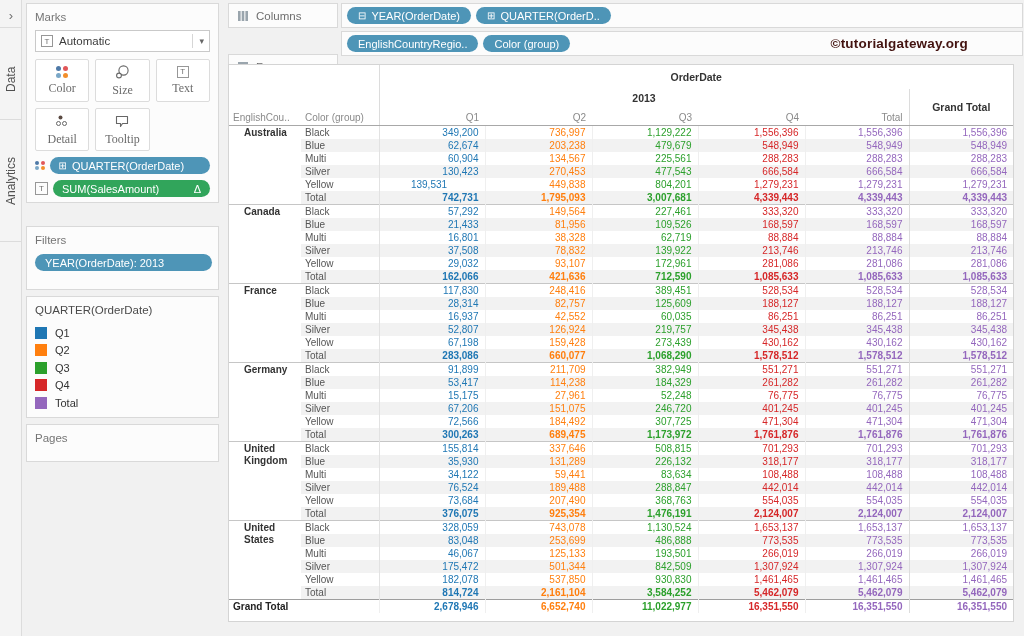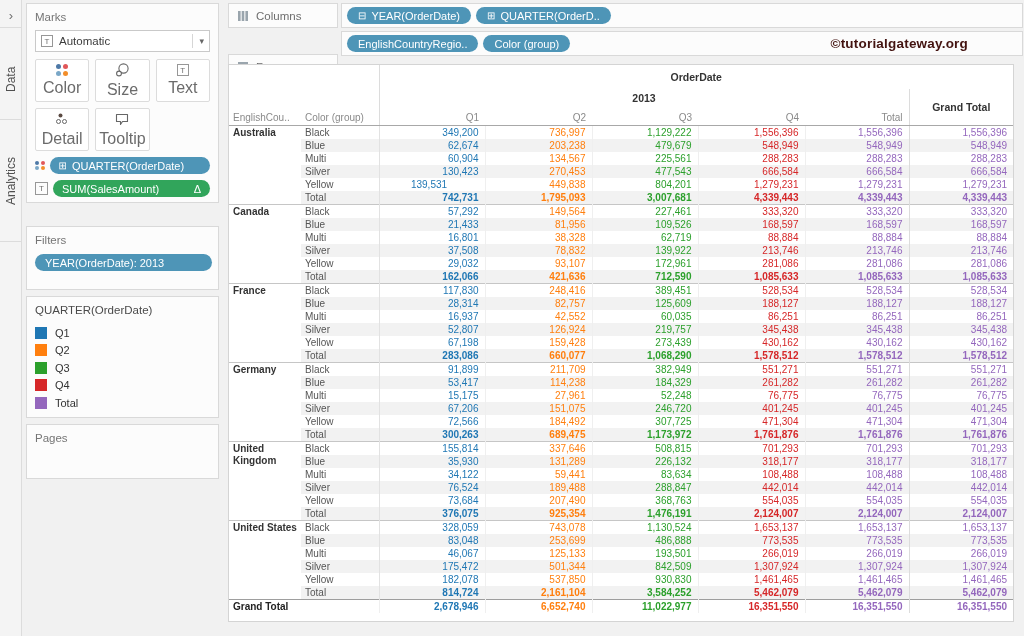--- a/index.html
+++ b/index.html
@@ -14,30 +14,30 @@
   .vtab-analytics { top:122px; height:118px; }
   .tabstrip .sep1 { position:absolute; top:119px; left:0; width:22px; border-top:1px solid #dcdcdc; }
   .tabstrip .sep2 { position:absolute; top:241px; left:0; width:22px; border-top:1px solid #dcdcdc; }
 
   
   .card { position:absolute; background:#fcfcfc; border:1px solid #d9d9d9; }
   .card-title { font-size:11.5px; color:#757575; }
   .marks-card { left:26px; top:3px; width:193px; height:200px; padding:7px 8px; }
   .filters-card { left:26px; top:226px; width:193px; height:64px; padding:7px 8px; }
   .legend-card { left:26px; top:296px; width:193px; height:122px; padding:7px 8px; }
-  .pages-card { left:26px; top:424px; width:193px; height:55px; padding:7px 8px; }
+  .pages-card { left:26px; top:424px; width:193px; height:38px; padding:7px 8px; }
 
   .dropdown { margin-top:7px; height:22px; border:1px solid #c9c9c9; background:#fff; display:flex; align-items:center; padding:0 5px; cursor:pointer; }
   .tbox { width:12px; height:12px; border:1px solid #979797; color:#6e6e6e; font-size:8px; display:flex; align-items:center; justify-content:center; flex:0 0 auto; }
   .dropdown .dlabel { margin-left:6px; font-size:11.5px; color:#3c3c3c; }
   .dropdown .caret { margin-left:auto; border-left:1px solid #d6d6d6; padding-left:6px; height:14px; display:flex; align-items:center; color:#666; font-size:9px; }
 
   .mark-btns { margin-top:7px; display:grid; grid-template-columns:repeat(3,1fr); gap:6px; }
   .mbtn { height:43px; background:#fff; border:1px solid #dcdcdc; border-radius:2px; display:flex; flex-direction:column; align-items:center; justify-content:center; gap:3px; cursor:pointer; }
-  .mbtn .mlabel { font-size:16px; color:#6b6b6b; }
+  .mbtn .mlabel { font-size:12px; color:#6b6b6b;font-family:Liberation Serif, serif; }
   .dots4 { display:grid; grid-template-columns:5px 5px; gap:2px; }
   .dots4 i { width:5px; height:5px; border-radius:50%; display:block; }
 
   .pill-row { margin-top:6px; display:flex; align-items:center; gap:5px; }
   .pill { height:17px; border-radius:9px; color:#fff; font-size:11px; display:inline-flex; align-items:center; white-space:nowrap; cursor:pointer; }
   .pill-dim { background:#4e95b7; }
   .pill-meas { background:#31a55b; }
   .marks-pill { flex:1; padding:0 9px; }
   .marks-pill .glyph { margin-right:5px; font-size:10px; }
   .pill .delta { margin-left:auto; font-size:11px; }
@@ -67,21 +67,21 @@
   .h-blank { border-right:1px solid #dcdcdc; }
   .h-orderdate { height:24px; text-align:center; font-weight:bold; font-size:10.5px; color:#333; vertical-align:middle; }
   .h-year { height:18px; text-align:center; font-weight:bold; font-size:10.5px; color:#333; }
   .h-gt { border-left:1px solid #dcdcdc; text-align:center; font-weight:bold; font-size:10.5px; color:#333; vertical-align:middle; }
   .h-field { height:18px; font-size:10px; color:#8a8a8a; text-align:left; vertical-align:bottom; padding:0 0 2px 4px; border-bottom:1px solid #a8a8a8; }
   .h-field.c2 { border-right:1px solid #dcdcdc; }
   .h-q { font-size:10px; color:#8a8a8a; text-align:right; vertical-align:bottom; padding:0 6px 2px 0; border-bottom:1px solid #a8a8a8; }
   .h-gt2 { border-bottom:1px solid #a8a8a8; }
 
   tbody td { height:13px; line-height:13px; font-size:10px; }
-  td.country { color:#333; font-weight:bold; vertical-align:top; padding-left:4px; white-space:normal; line-height:12px; padding-top:1px; }
+  td.country { color:#333; font-weight:bold; vertical-align:top; padding-left:15px; white-space:normal; line-height:12px; padding-top:1px; }
   td.group { color:#555; padding-left:4px; border-right:1px solid #e2e2e2; }
   td.num { text-align:right; padding-right:6px; }
   td.cq { border-left:1px solid #efefef; }
   td.cgt { border-left:1px solid #dcdcdc; }
   tr.band { background:#f2f2f2; }
   tr.country-start td { border-top:1px solid #c6c6c6; }
   tr.total-row td.num { font-weight:bold; }
   tr.gt-row td { border-top:1px solid #9e9e9e; font-weight:bold; }
   tr.gt-row td.gtlabel { color:#222; padding-left:4px; }
 

